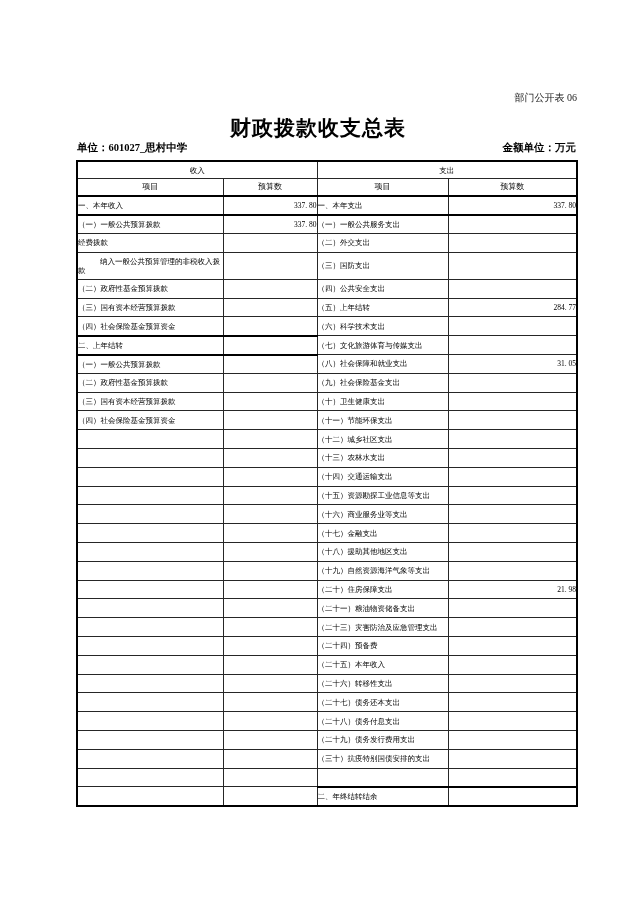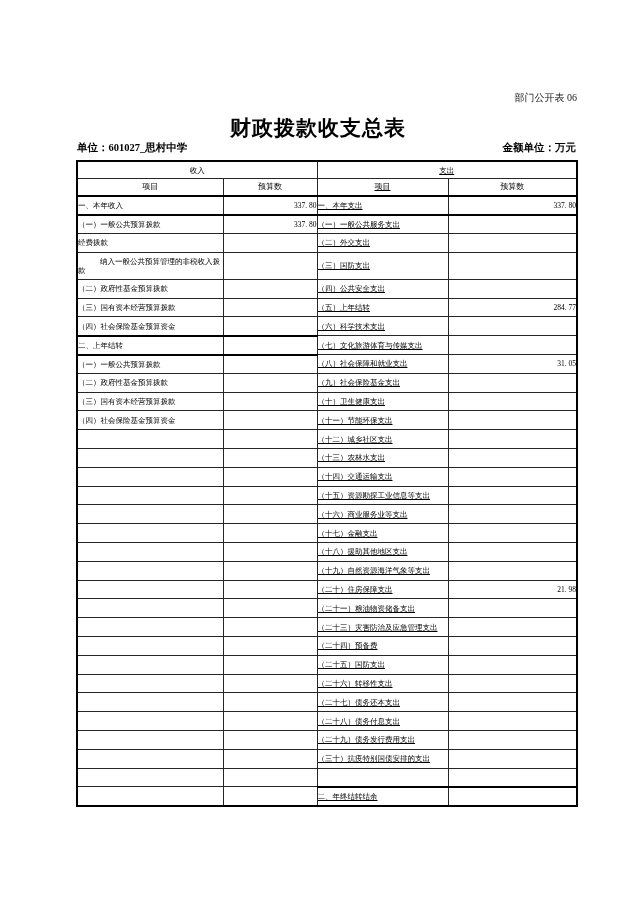--- a/index.html
+++ b/index.html
@@ -81,21 +81,21 @@
     text-align: left;
     padding-left: 4px;
     padding-right: 2px;
     white-space: nowrap;
   }
   td.value {
     text-align: right;
     padding-right: 7px;
     white-space: nowrap;
   }
-  td.expense-start, th.expense-start { border-left: 2px solid #000; text-decoration: underline; }
+  td.expense-start, th.expense-start { border-left: 2px solid #000; }
   tr.section td {
     border-top: 2px solid #000;
     border-bottom: 2px solid #000;
   }
   td.bold { font-weight: bold; margin-left: 20px; }
   td.ind1 { padding-left: 18px; }
   td.wrapind {
     white-space: normal;
     text-indent: 22px;
     line-height: 1.35;
@@ -274,21 +274,21 @@
       </tr>
       <tr>
         <td class="label"></td>
         <td class="value"></td>
         <td class="label expense-start">（二十四）预备费</td>
         <td class="value"></td>
       </tr>
       <tr>
         <td class="label"></td>
         <td class="value"></td>
-        <td class="label expense-start">（二十五）国防支出</td>
+        <td class="label expense-start">（二十五）本年收入</td>
         <td class="value"></td>
       </tr>
       <tr>
         <td class="label"></td>
         <td class="value"></td>
         <td class="label expense-start">（二十六）转移性支出</td>
         <td class="value"></td>
       </tr>
       <tr>
         <td class="label"></td>

